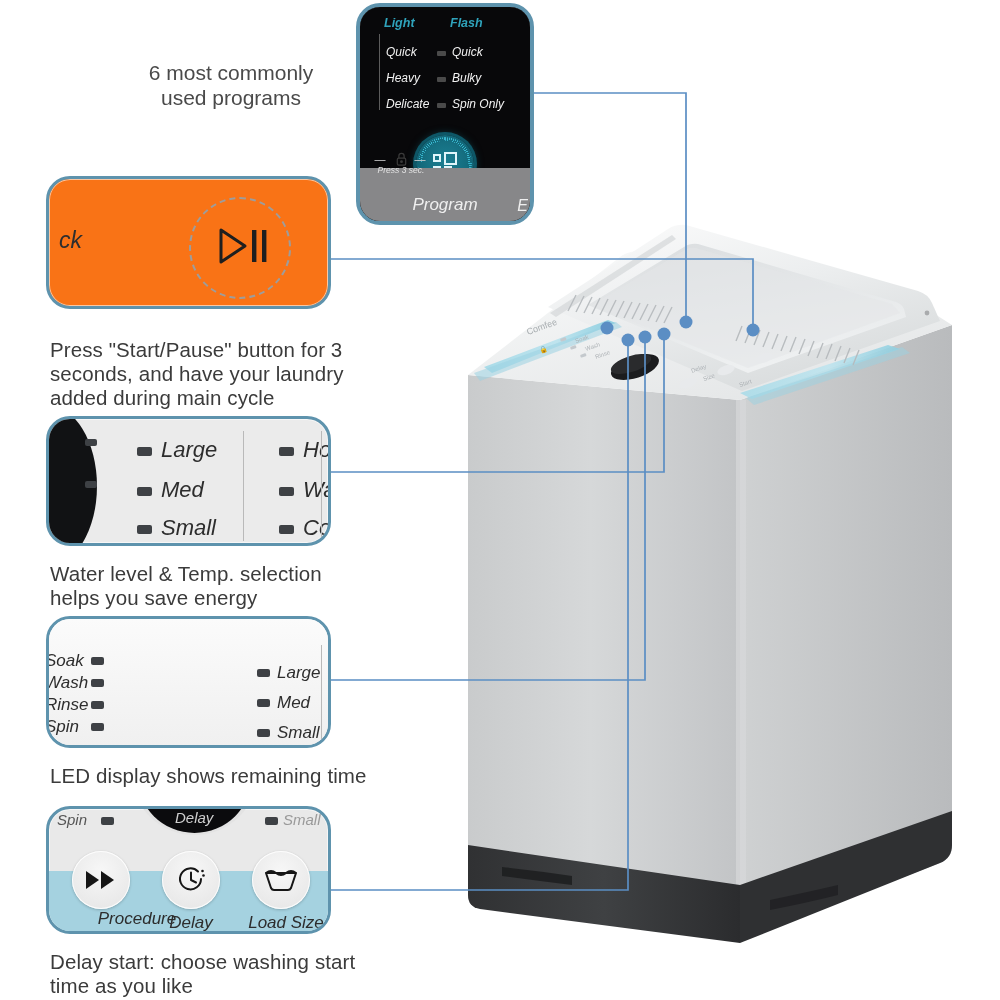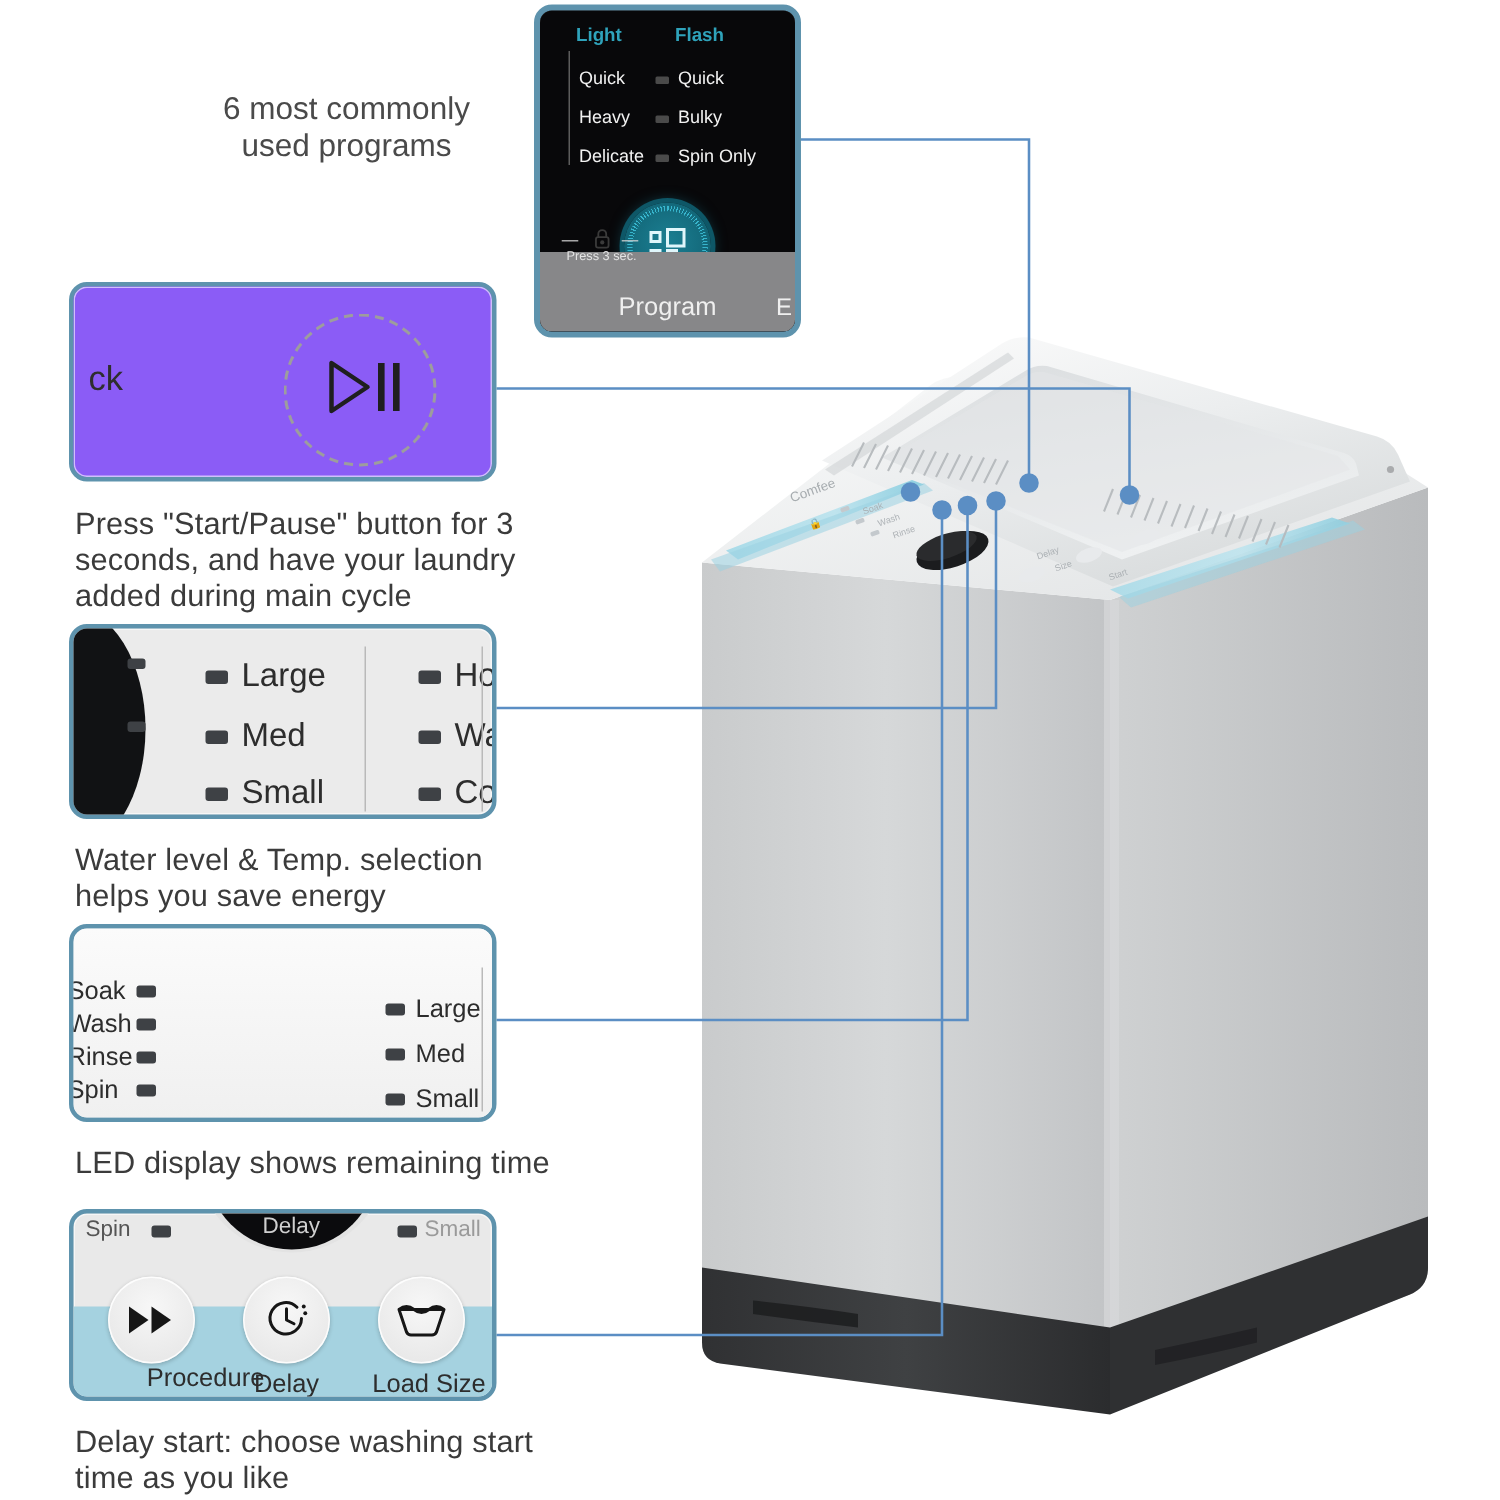--- a/index.html
+++ b/index.html
@@ -15,25 +15,26 @@
   
   #leaders{position:absolute;left:0;top:0;width:1000px;height:1000px;}
 
   
   .washer{position:absolute;}
 
   
   .callout{
     position:absolute;
     border:3px solid #5e93ad;
-    border-radius:12px;
+    border-radius:24px;
     background:#eceded;
     box-sizing:border-box;
     overflow:hidden;
     box-shadow:0 0 0 1px rgba(255,255,255,.6) inset;
+    font-style:italic;
   }
   .callout-inner{position:absolute;left:0;top:0;right:0;bottom:0;overflow:hidden;}
 
   
   .caption{
     position:absolute;
     font-size:20.5px;
     line-height:1.18;
     color:#3b3b3b;
     letter-spacing:.1px;
@@ -78,21 +79,21 @@
   .lcd-dial .glyph i.b4{left:11px;top:14px;width:8px;height:8px;}
   .lock-row{position:absolute;left:6px;bottom:46px;width:70px;text-align:center;color:#d8d8d8;}
   .lock-row .dashes{font-size:11px;letter-spacing:2px;}
   .lock-row .press{font-size:8.5px;color:#e3e3e3;margin-top:-1px;}
   .lock-ico{display:inline-block;width:13px;height:14px;position:relative;vertical-align:-3px;margin:0 2px;}
   .lcd .footlabel{position:absolute;bottom:6px;left:0;width:100%;text-align:center;
      font-size:17px;color:#efefef;}
   .lcd .footlabel2{position:absolute;bottom:6px;right:2px;font-size:16px;color:#efefef;}
 
   
-  #panel-startpause{left:46px;top:188px;width:285px;height:133px;background:#8b5cf6;}
+  #panel-startpause{left:46px;top:176px;width:285px;height:133px;background:#f97316;}
   #panel-startpause .txt-ck{position:absolute;left:10px;top:48px;font-size:23px;color:#2e2e2e;}
   .dashcircle{
     position:absolute;left:140px;top:18px;width:98px;height:98px;border-radius:50%;
     border:2px dashed #9d9d9d;
   }
   .playpause{position:absolute;left:168px;top:48px;width:52px;height:38px;}
 
   
   #panel-level{left:46px;top:416px;width:285px;height:130px;background:#ebebeb;}
   #panel-level .darkblob{

